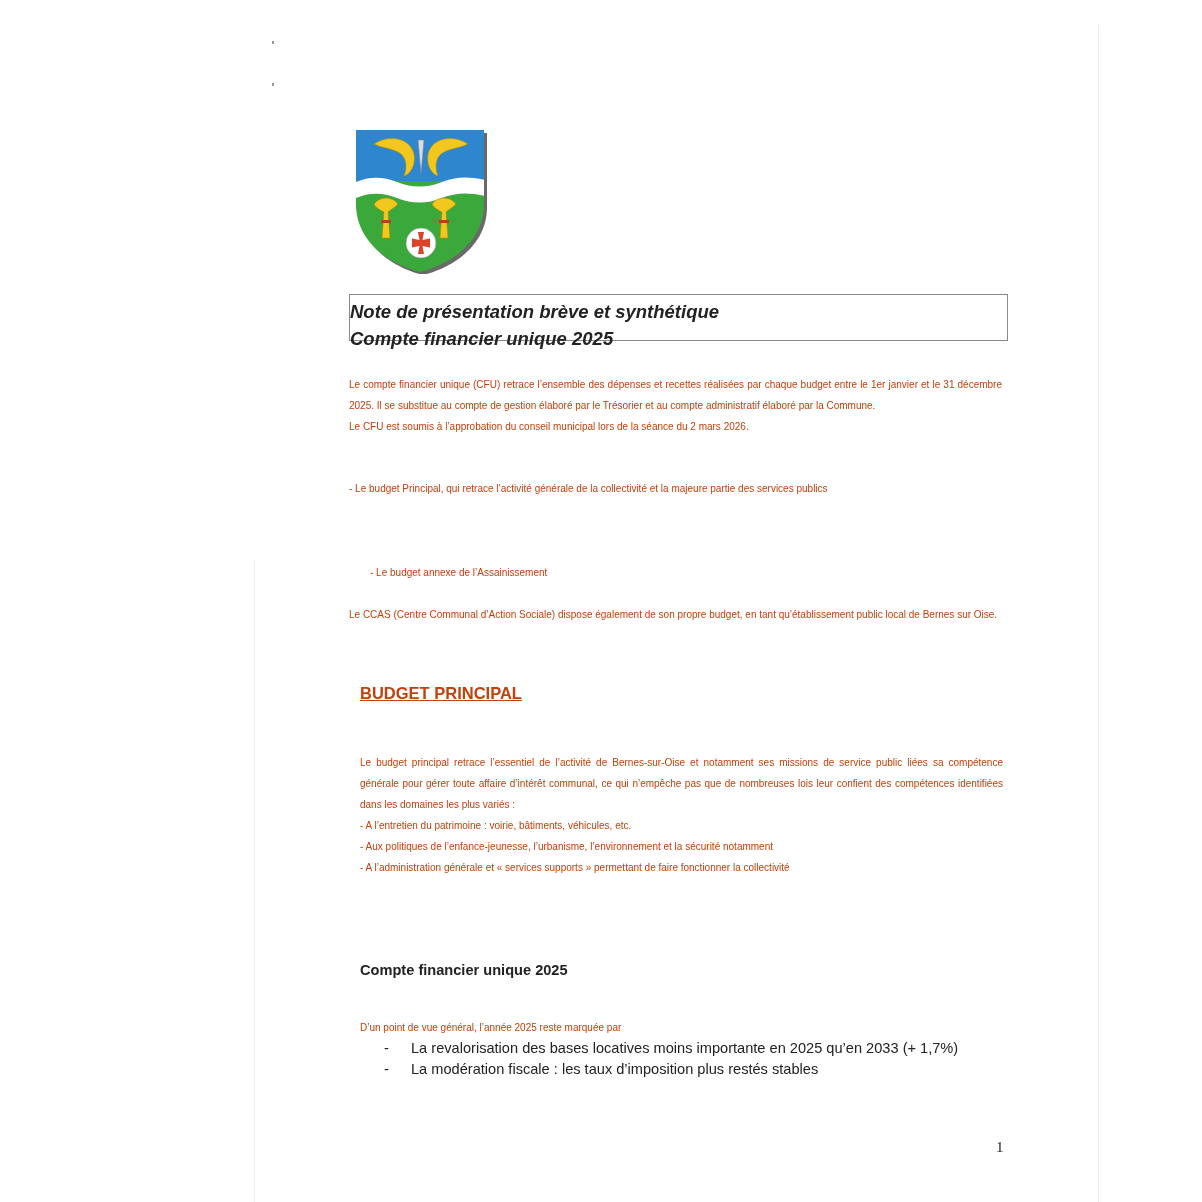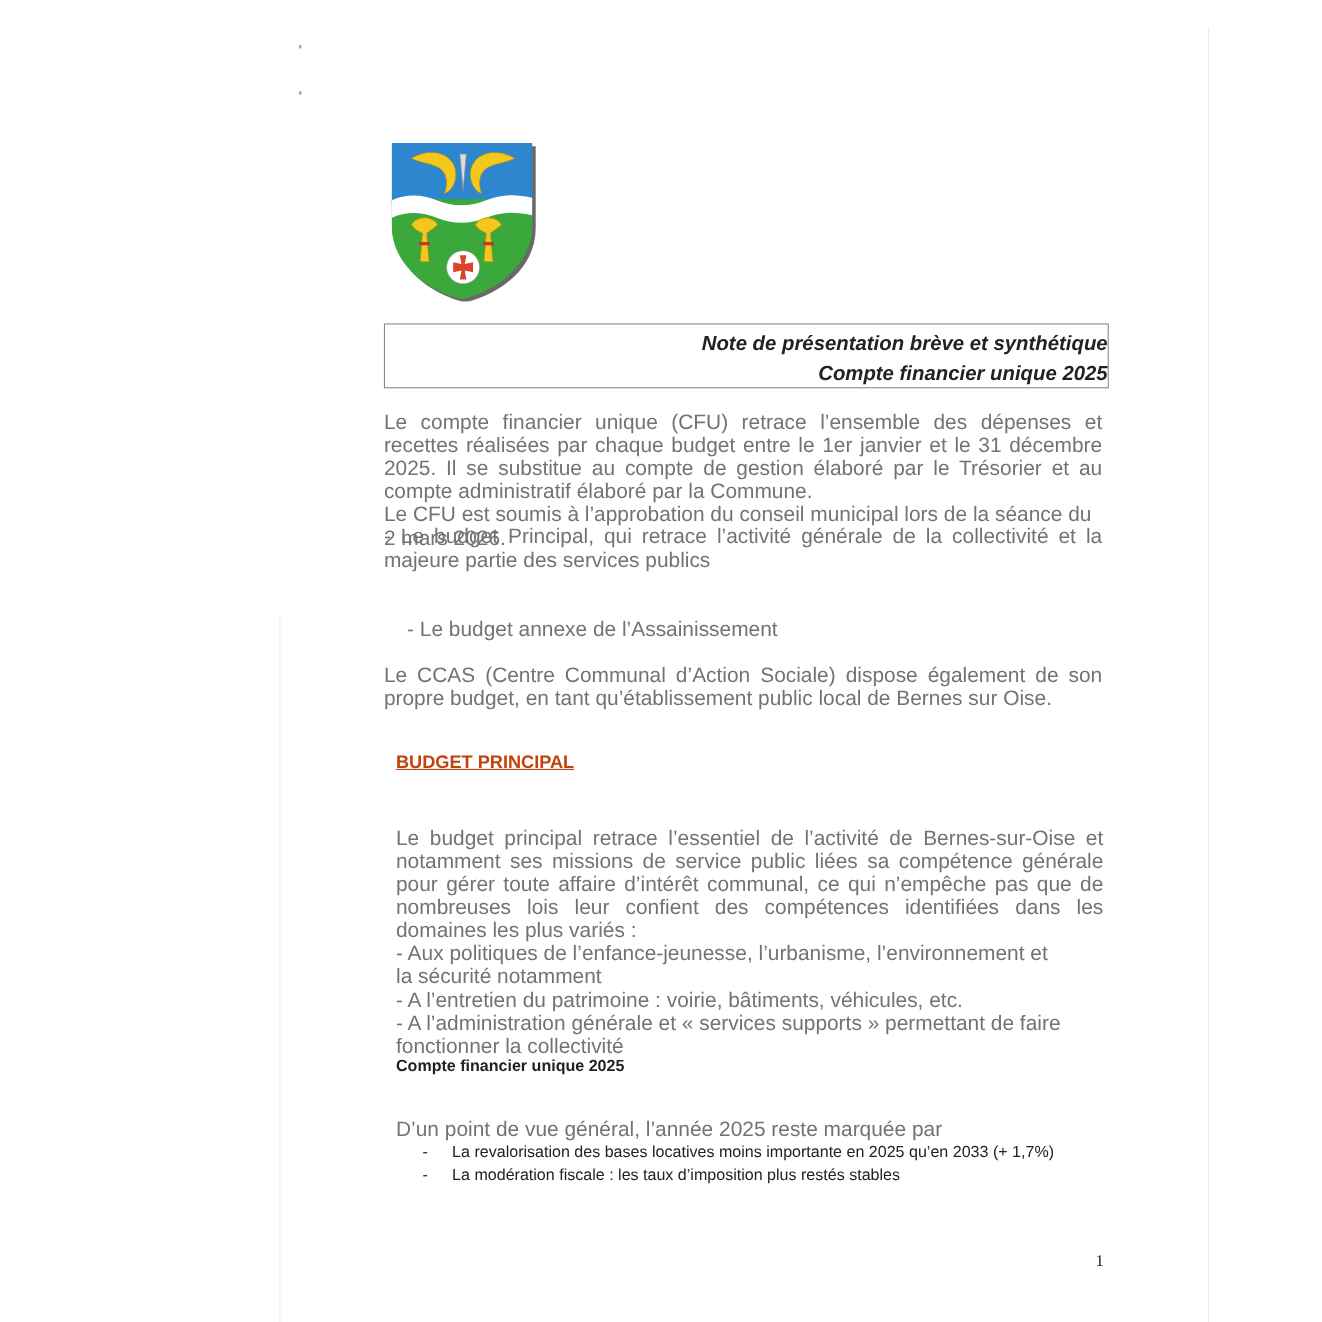--- a/index.html
+++ b/index.html
@@ -2,25 +2,25 @@
 <html><head>
   <meta charset="utf-8">
   <style>
     html, body { margin: 0; padding: 0; background: #ffffff; }
     body { width: 1202px; height: 1202px; position: relative; overflow: hidden;
            font-family: "Liberation Sans", sans-serif; color: #1a1a1a; }
     .page-edge-left { position: absolute; left: 254px; top: 560px; width: 1px; height: 642px; background: #efefef; }
     .page-edge-right { position: absolute; left: 1098px; top: 25px; width: 1px; height: 1177px; background: #ececec; }
     .speck { position: absolute; width: 2px; height: 3px; background: #999; }
     .crest { position: absolute; left: 352px; top: 126px; width: 138px; height: 148px; }
-    .title-box { position: absolute; left: 349px; top: 294px; width: 659px; height: 59px;
-                 border: 1px solid #8a8a8a; text-align: right; box-sizing: border-box; }
+    .title-box { position: absolute; left: 349px; top: 294px; width: 659px; height: 47px;
+                 border: 1px solid #8a8a8a; text-align: left; box-sizing: border-box; }
     .title-line { font-style: italic; font-weight: bold; font-size: 18.5px; color: #222; line-height: 27px; }
     .title-line.first { margin-top: 3px; }
-    .para { position: absolute; font-size: 19px; line-height: 21px; color: #737373; }
+    .para { position: absolute; font-size: 10px; line-height: 21px; color: #c2410c; }
     .justify { text-align: justify; text-align-last: left; }
     .p1 { left: 349px; top: 374px; width: 653px; }
     .p2 { left: 349px; top: 478px; width: 653px; }
     .p3 { left: 370px; top: 562px; width: 653px; }
     .p4 { left: 349px; top: 604px; width: 653px; }
     .heading-bp { position: absolute; left: 360px; top: 684px; font-size: 16.5px; font-weight: bold;
                   text-decoration: underline; color: #c2410c; }
     .p5 { left: 360px; top: 752px; width: 643px; }
     .subheading { position: absolute; left: 360px; top: 962px; font-size: 14.6px; font-weight: bold; color: #222; }
     .p6 { left: 360px; top: 1017px; width: 643px; }
@@ -81,22 +81,22 @@
 </div>
 
 <div class="para p3">- Le budget annexe de l’Assainissement</div>
 
 <div class="para p4 justify">Le CCAS (Centre Communal d’Action Sociale) dispose également de son propre budget, en tant qu’établissement public local de Bernes sur Oise.</div>
 
 <div class="heading-bp">BUDGET PRINCIPAL</div>
 
 <div class="para p5">
   <div class="justify">Le budget principal retrace l’essentiel de l’activité de Bernes-sur-Oise et notamment ses missions de service public liées sa compétence générale pour gérer toute affaire d’intérêt communal, ce qui n’empêche pas que de nombreuses lois leur confient des compétences identifiées dans les domaines les plus variés :</div>
+  <div>- A l’entretien du patrimoine : voirie, bâtiments, véhicules, etc.</div>
   <div style="width:600px;">- Aux politiques de l’enfance-jeunesse, l’urbanisme, l’environnement et la sécurité notamment</div>
-  <div>- A l’entretien du patrimoine : voirie, bâtiments, véhicules, etc.</div>
   <div style="width:615px;">- A l’administration générale et « services supports » permettant de faire fonctionner la collectivité</div>
 </div>
 
 <div class="subheading">Compte financier unique 2025</div>
 
 <div class="para p6">D’un point de vue général, l’année 2025 reste marquée par</div>
 
 <ul class="bullet-list">
   <li>
     <span class="dash">-</span>

